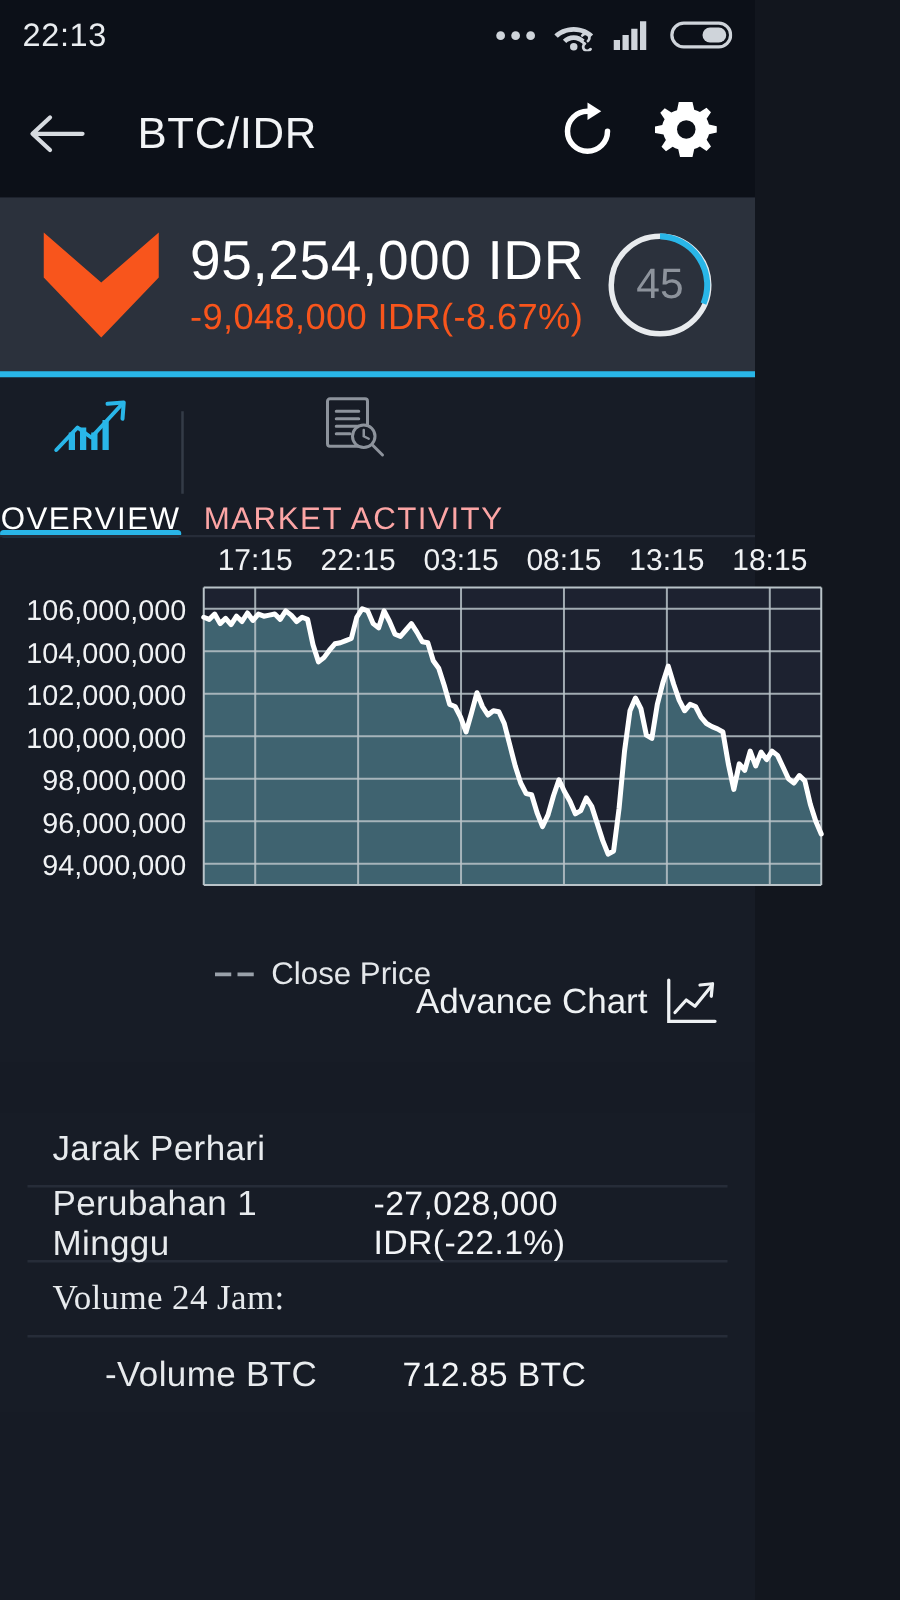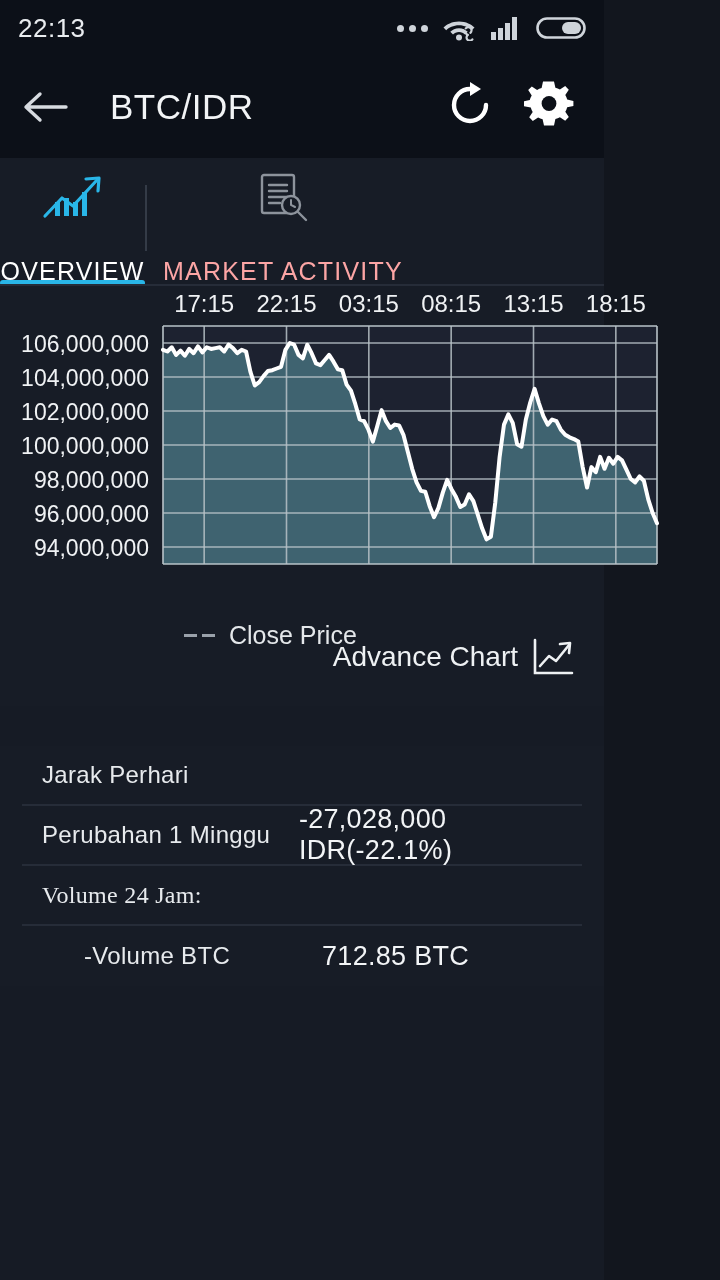--- a/index.html
+++ b/index.html
@@ -58,40 +58,40 @@
   .tab.active .tlabel { color:#ffffff; }
   .tab-overview { width:145px; }
   .tab-market { width:auto; padding-left:16px; padding-right:20px; }
   .tab-divider { width:2px; background:#343b47; height:66px; align-self:center; margin-top:-8px; }
   .tab-underline { position:absolute; left:0; bottom:0; width:145px; height:6px; background:#29b6e8; border-radius:3px; }
   .tabs-baseline { position:absolute; left:0; right:0; bottom:0; height:2px; background:#262c38; }
 
   
   .chart-wrap { position:relative; background:#171c26; height:420px; }
   .legend {
-    position:absolute; left:184px; top:335px;
+    position:absolute; left:172px; top:335px;
     display:flex; align-items:center; gap:14px;
     color:#e4e7ea; font-size:25px;
   }
   .legend .dash { display:flex; gap:5px; }
   .legend .dash i { display:block; width:13px; height:3px; background:#9aa1aa; }
   .advance {
     position:absolute; right:30px; top:352px;
     display:flex; align-items:center; gap:14px;
     color:#eef1f3; font-size:28px;
   }
 
   
   .stats { padding:0 0 0 0; background:#171c26; }
   .stat-row {
     display:flex; align-items:center; height:60px;
     margin:0 22px; border-bottom:2px solid #262c38;
   }
   .stat-row:last-child { border-bottom:none; }
-  .stat-label { color:#e7eaed; font-size:24px; width:300px; padding-left:20px; letter-spacing:.3px; }
+  .stat-label { color:#e7eaed; font-size:28px; width:300px; padding-left:20px; letter-spacing:.3px; }
   .stat-label.indent { padding-left:62px; }
   .stat-value { color:#f2f4f6; font-size:27px; letter-spacing:.3px; }
   .stat-row.header .stat-label { width:auto;font-family:Liberation Serif, serif; }
   .spacer-40 { height:40px; }
 </style>
 </head>
 <body>
 
 <div id="app">
 
@@ -138,20 +138,38 @@
       </span>
       <span>
         <svg width="50" height="50" viewBox="0 0 50 50">
           <path fill="#ffffff" d="M25 1.5 l5 0 1.4 6.2 a17.8 17.8 0 0 1 4.5 1.9 l5.3-3.5 3.6 3.6 -3.5 5.3 a17.8 17.8 0 0 1 1.9 4.5 l6.2 1.4 0 5 -6.2 1.4 a17.8 17.8 0 0 1 -1.9 4.5 l3.5 5.3 -3.6 3.6 -5.3-3.5 a17.8 17.8 0 0 1 -4.5 1.9 L30 45.5 l-5 0 -5 0 -1.4-6.2 a17.8 17.8 0 0 1 -4.5-1.9 l-5.3 3.5 -3.6-3.6 3.5-5.3 a17.8 17.8 0 0 1 -1.9-4.5 L-0.4 26.3 l0-5 6.2-1.4 a17.8 17.8 0 0 1 1.9-4.5 L4.2 10.1 7.8 6.5 l5.3 3.5 a17.8 17.8 0 0 1 4.5-1.9 L19 1.5 Z"></path>
           <circle cx="25" cy="23.5" r="7.4" fill="#0c1018"></circle>
         </svg>
       </span>
     </div>
   </div>
 
+  <div class="price-panel">
+    <div class="trend-arrow">
+      <svg width="100" height="96" viewBox="0 0 100 96">
+        <path d="M4 6 L50 46 L96 6 L96 42 L50 90 L4 42 Z" fill="#f8551c"></path>
+      </svg>
+    </div>
+    <div class="price-block">
+      <div class="price-main">95,254,000 IDR</div>
+      <div class="price-change">-9,048,000 IDR(-8.67%)</div>
+    </div>
+    <div class="countdown">
+      <svg width="96" height="96" viewBox="0 0 96 96">
+        <circle cx="48" cy="48" r="39" fill="none" stroke="#e8ebee" stroke-width="4.4"></circle>
+        <path d="M48 9 A39 39 0 0 1 82.8 62.9" fill="none" stroke="#29b6e8" stroke-width="4.8" stroke-linecap="butt"></path>
+      </svg>
+      <span class="num">45</span>
+    </div>
+  </div>
 
   <div class="tabs">
     <div class="tab tab-overview active">
       <span class="ticon">
         <svg width="62" height="46" viewBox="0 0 62 46">
           <path d="M3 42 L20 24 L31 32 L55 6" stroke="#29b6e8" stroke-width="3.2" fill="none" stroke-linecap="round" stroke-linejoin="round"></path>
           <path d="M44 5 L57 4 L56 17" stroke="#29b6e8" stroke-width="3.2" fill="none" stroke-linecap="round" stroke-linejoin="round"></path>
           <rect x="13" y="28" width="5" height="14" fill="#29b6e8"></rect>
           <rect x="22" y="24" width="5" height="18" fill="#29b6e8"></rect>
           <rect x="31" y="28" width="5" height="14" fill="#29b6e8"></rect>

